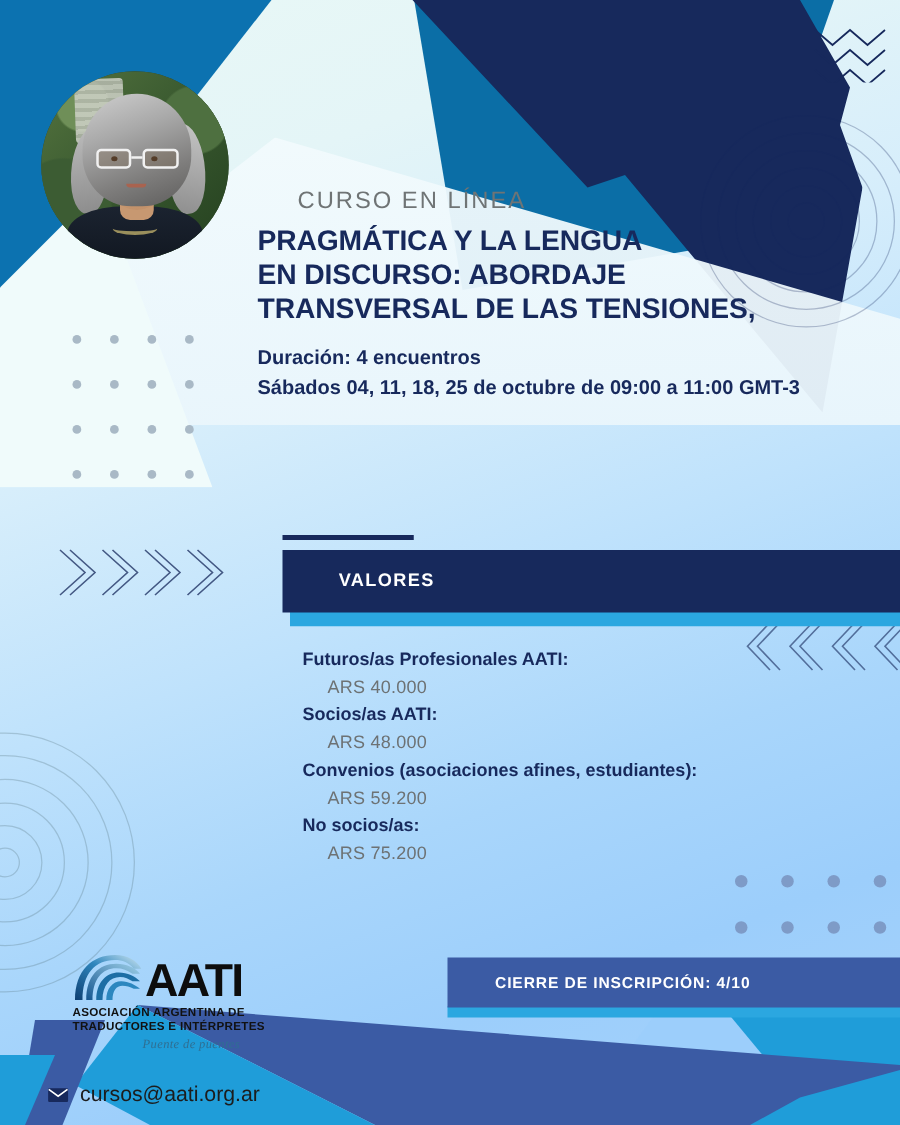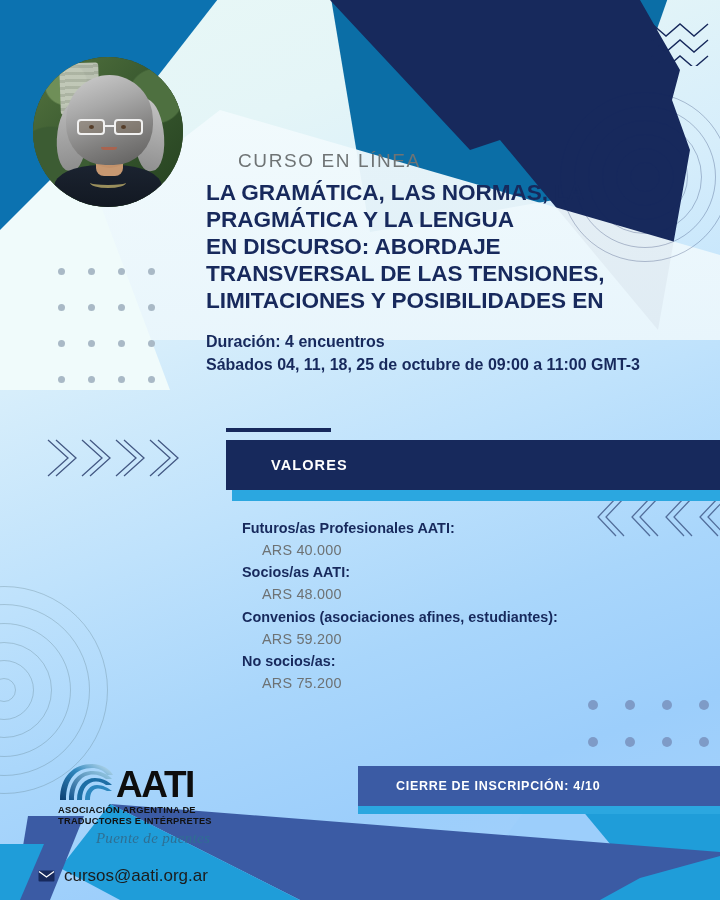--- a/index.html
+++ b/index.html
@@ -194,21 +194,21 @@
   
   .logo{ position:absolute; left:58px; top:762px; width:190px; }
   .logo-top{ display:flex; align-items:flex-end; }
   .logo-mark{ width:56px; height:40px; margin-right:2px; }
   .logo-word{
     font-size:37px; font-weight:800; color:#0d0d0d; letter-spacing:-1.4px;
     line-height:.92; font-family:"Liberation Sans", sans-serif;
   }
   .logo-sub{ font-size:9.3px; font-weight:800; color:#111; letter-spacing:.25px;
     line-height:1.22; margin-top:3px; }
-  .logo-tag{ font-size:15px; color:#2f6f93; font-style:italic; font-family:"Liberation Serif", serif;
+  .logo-tag{ font-size:10px; color:#2f6f93; font-style:italic; font-family:"Liberation Serif", serif;
     text-align:center; margin-top:2px; letter-spacing:.3px; }
 
   .mail{ position:absolute; left:38px; top:866px; display:flex; align-items:center; gap:9px; }
   .mail-icon{ width:17px; height:12px; }
   .mail-text{ font-size:17px; color:#1c1c1c; }
 </style>
 </head>
 <body>
 
 <div class="poster">
@@ -326,25 +326,23 @@
       </div>
       <div class="pt-mouth"></div>
       <div class="pt-neckl"></div>
     </div>
   </div>
 
 
   <div class="content">
     <div class="eyebrow">CURSO EN LÍNEA</div>
     <h1 class="title">
-      <span>LA GRAMÁTICA, LAS NORMAS, LA</span>
       <span>PRAGMÁTICA Y LA LENGUA</span>
       <span>EN DISCURSO: ABORDAJE</span>
       <span>TRANSVERSAL DE LAS TENSIONES,</span>
-      <span>LIMITACIONES Y POSIBILIDADES EN</span>
     </h1>
     <div class="meta">
       <div>Duración: 4 encuentros</div>
       <div>Sábados 04, 11, 18, 25 de octubre de 09:00 a 11:00 GMT-3</div>
     </div>
   </div>
 
   <div class="tick"></div>
   <div class="banner-accent"></div>
   <div class="banner">

